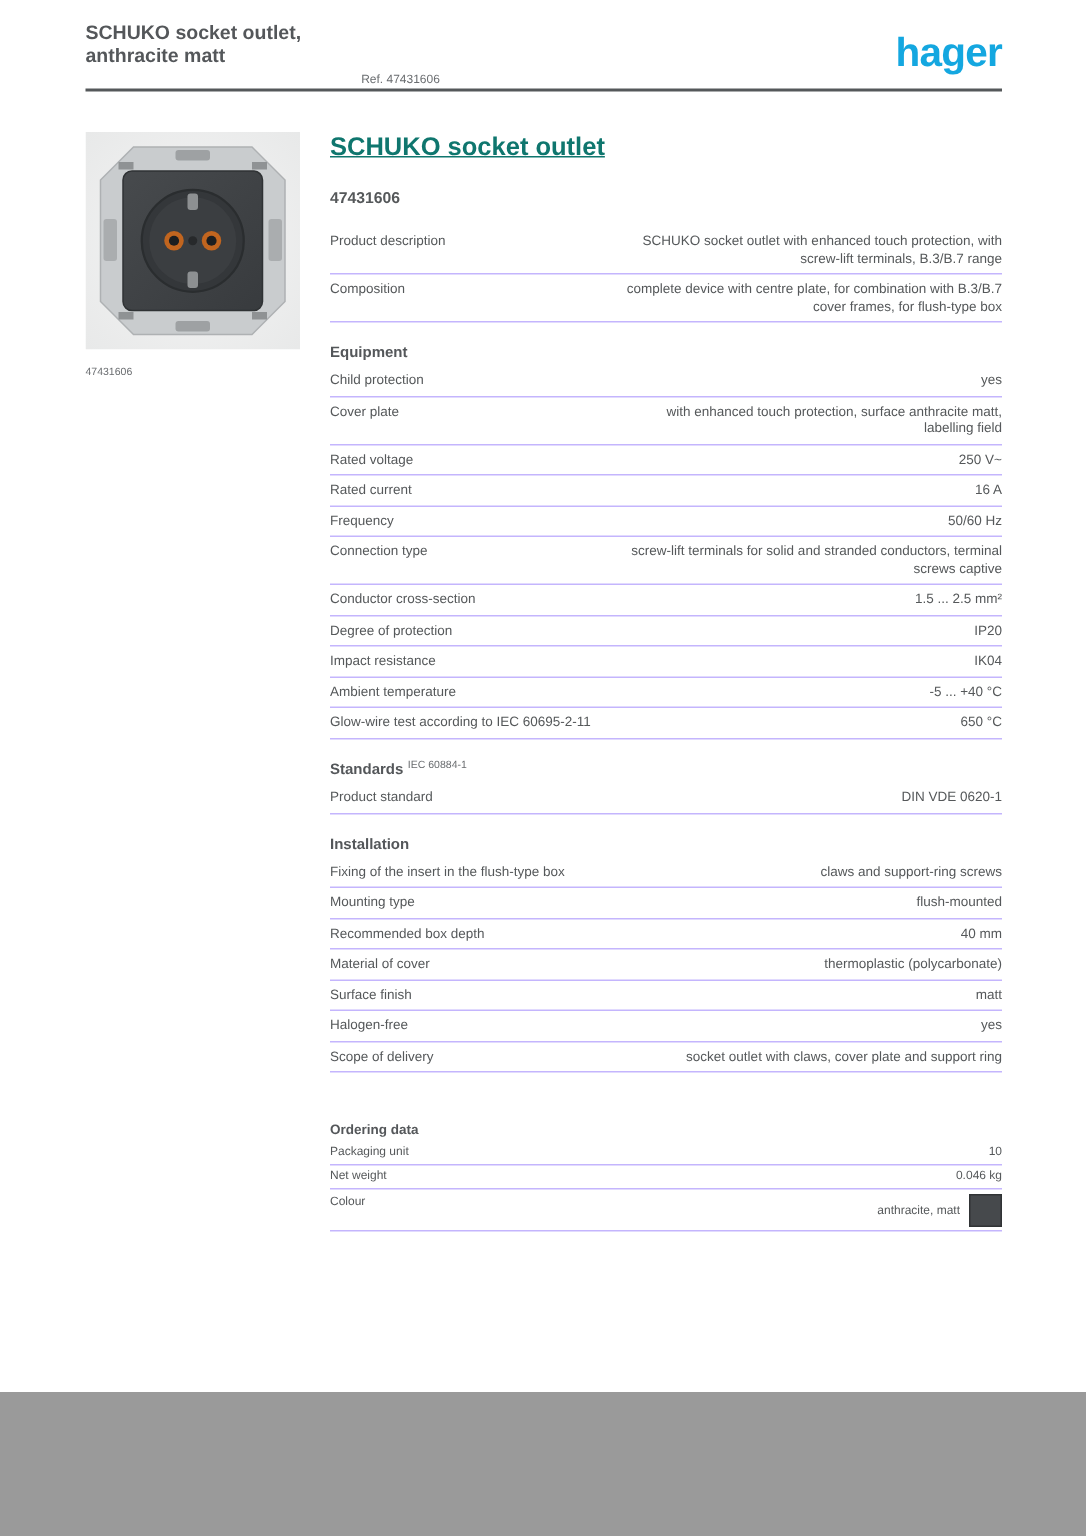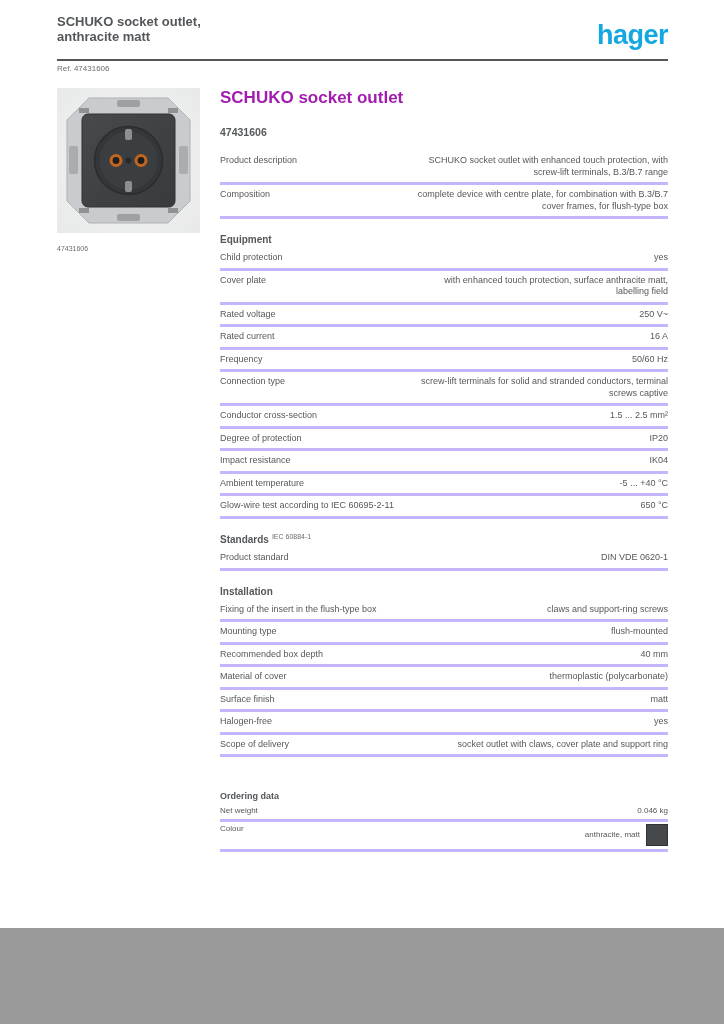--- a/index.html
+++ b/index.html
@@ -4,37 +4,37 @@
 <style>
   html,body{margin:0;padding:0;background:#9a9a9a;}
   .page{
     position:relative;width:724px;height:928px;margin:0 auto;
     background:#ffffff;overflow:hidden;
     font-family:"Liberation Sans", sans-serif;color:#55585A;
   }
   
   .hdr{position:absolute;left:57px;top:15px;width:420px;}
   .hdr .t1,.hdr .t2{font-size:13px;font-weight:bold;line-height:14.5px;color:#54575A;}
-  .hdr .t3{font-size:8px;margin-top:20px;color:#6a6d70;}
+  .hdr .t3{font-size:8px;margin-top:4px;color:#6a6d70;text-align:center;}
   .logo{position:absolute;right:56px;top:20px;font-size:27px;font-weight:bold;
         letter-spacing:-0.5px;color:#14A7E0;}
   .hdr-rule{position:absolute;left:57px;top:59px;width:611px;height:2px;background:#55585A;}
   
   .photo{position:absolute;left:57px;top:88px;width:143px;height:145px;}
   .photo-caption{position:absolute;left:57px;top:245px;font-size:7px;color:#6a6d70;}
   
   .col{position:absolute;left:220px;top:88px;width:448px;}
-  .title{font-size:17px;font-weight:bold;line-height:20px;margin:0 0 18px 0;color:#a21caf;}
+  .title{font-size:17px;font-weight:bold;line-height:20px;margin:0 0 18px 0;color:#0f766e;text-decoration:underline;}
   .subtitle{font-size:10.5px;font-weight:bold;margin:0 0 13px 0;}
   .sec{margin:0;}
   .sec-heading{font-size:10px;font-weight:bold;margin:14px 0 3px 0;color:#54575A;}
   .sec-heading .note{font-size:7px;font-weight:normal;vertical-align:super;margin-left:3px;color:#6a6d70;}
   .sec.first .rows{margin-top:1px;}
   .row{display:flex;justify-content:space-between;gap:14px;
-       padding:4px 0;border-bottom:3px solid #c4b5fd;font-size:9px;line-height:11.5px;}
+       padding:4px 0;border-bottom:1px solid #c4b5fd;font-size:9px;line-height:11.5px;}
   .row .lbl{text-align:left;max-width:46%;}
   .row .val{text-align:right;max-width:56%;}
   .sec.compact{margin-top:32px;}
   .sec.compact .sec-heading{font-size:9px;margin-bottom:2px;}
   .sec.compact .row{font-size:8px;padding:2.5px 0;line-height:10.5px;}
   .swatch{display:inline-block;width:20px;height:20px;background:#46494C;
           border:1px solid #303335;vertical-align:middle;margin-left:6px;}
   
   .foot-link{position:absolute;left:50px;top:991px;background:#86efac;border:1px solid #b4b7b9;
              padding:4px 9px;font-size:7.5px;color:#55585A;text-decoration:none;display:block;margin-left:28px;}
@@ -211,20 +211,24 @@
             <div class="row">
     <span class="lbl">Scope of delivery</span>
     <span class="val">socket outlet with claws, cover plate and support ring</span>
   </div>
           </div>
   </div>
         <div class="sec compact">
     <div class="sec-heading"><span class="ht">Ordering data</span><span class="note"></span></div>
     <div class="rows">
             <div class="row">
+    <span class="lbl">Packaging unit</span>
+    <span class="val">10</span>
+  </div>
+            <div class="row">
     <span class="lbl">Net weight</span>
     <span class="val">0.046 kg</span>
   </div>
             <div class="row">
     <span class="lbl">Colour</span>
     <span class="val">anthracite, matt<span class="swatch" style="background: rgb(70, 73, 76);"></span></span>
   </div>
           </div>
   </div>
       </div>

